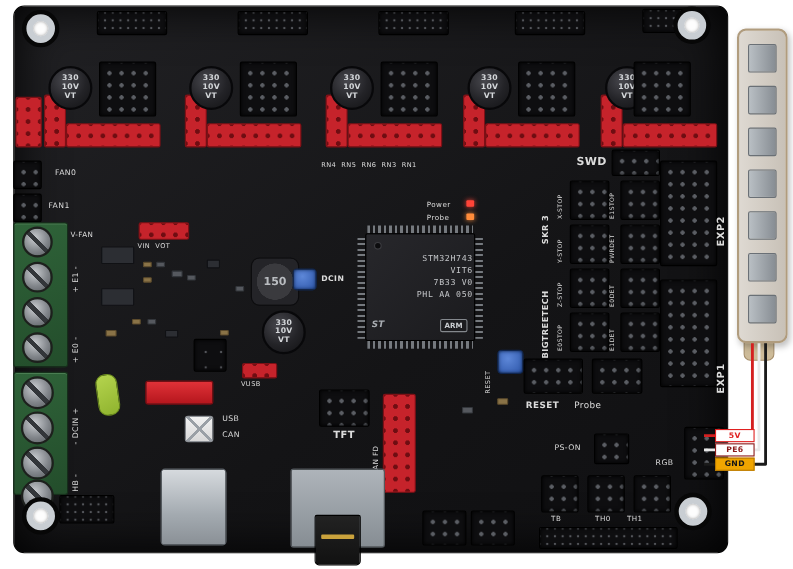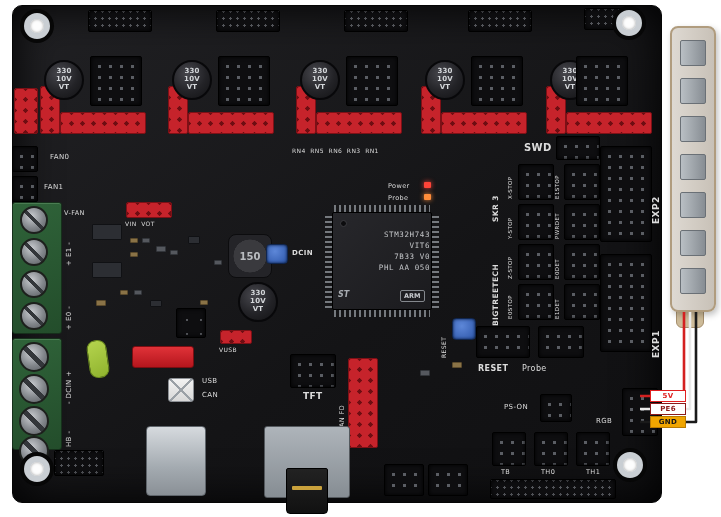--- a/index.html
+++ b/index.html
@@ -214,21 +214,21 @@
   <div class="a t" style="left:504px;top:404px;font-size:7px">PS-ON</div>
   <div class="a pd pb" style="left:540px;top:394px;width:32px;height:28px"></div>
   <div class="a pd pb" style="left:622px;top:388px;width:36px;height:48px"></div>
   <div class="a t" style="left:596px;top:418px;font-size:7px">RGB</div>
 
   <div class="a pd pb" style="left:492px;top:432px;width:34px;height:34px"></div>
   <div class="a pd pb" style="left:534px;top:432px;width:34px;height:34px"></div>
   <div class="a pd pb" style="left:576px;top:432px;width:34px;height:34px"></div>
   <div class="a t" style="left:501px;top:469px;font-size:6.5px">TB</div>
   <div class="a t" style="left:541px;top:469px;font-size:6.5px">TH0</div>
-  <div class="a t" style="left:586px;top:469px;font-size:6.5px">TH1</div>
+  <div class="a t" style="left:570px;top:469px;font-size:6.5px">TH1</div>
   <div class="a pd" style="left:490px;top:479px;width:126px;height:20px"></div>
 
   <div class="a pd pb" style="left:384px;top:464px;width:40px;height:32px"></div>
   <div class="a pd pb" style="left:428px;top:464px;width:40px;height:32px"></div>
 
   <div class="a pd pb" style="left:290px;top:354px;width:46px;height:34px"></div>
   <div class="a t tb" style="left:303px;top:392px;font-size:9px">TFT</div>
   <div class="a rs" style="left:348px;top:358px;width:30px;height:90px"></div>
   <div class="a t v" style="left:339px;top:376px;height:56px;font-size:6.5px">CAN FD</div>
 

